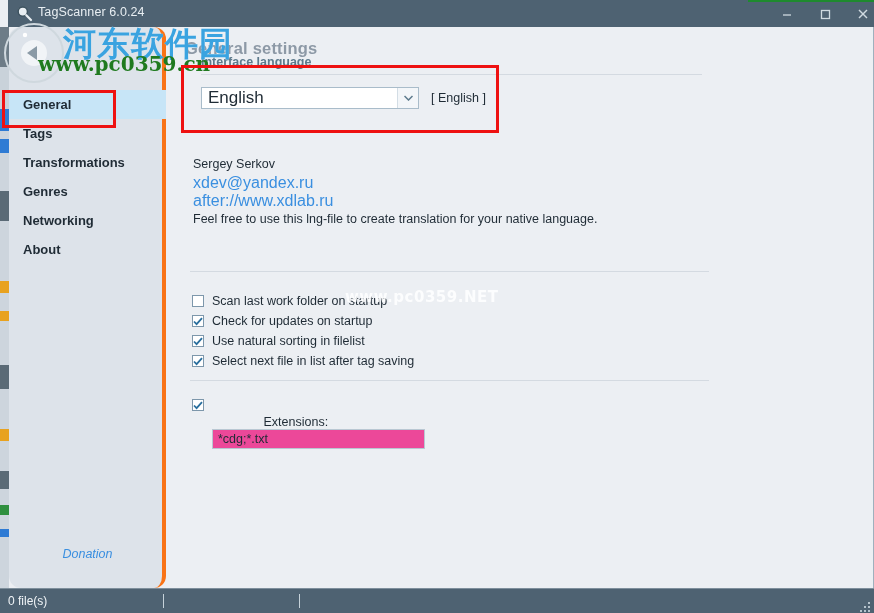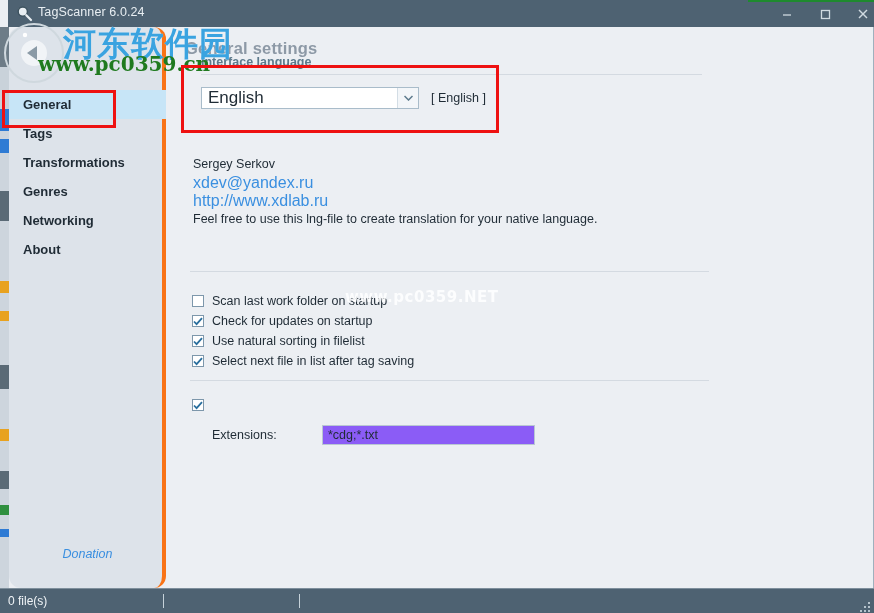--- a/index.html
+++ b/index.html
@@ -195,26 +195,26 @@
   }
   .chk svg { display:block; }
   .chk-label {
     margin-left: 8px; font-size: 12.5px; color: #1f2b35;
   }
 
   
   .autoren { position: absolute; left: 25px; top: 368px; }
   .ext-row {
     display: flex; align-items: center;
-    margin-top: 10px; margin-left: 20px;
+    margin-left: 20px; flex-direction: column;
   }
   .ext-label { font-size: 12.5px; color: #1f2b35; width: 110px; }
   .ext-input {
     width: 213px; height: 20px;
-    background: #8b5cf6; border: 1px solid #b9c7d2;
+    background: #ec4899; border: 1px solid #b9c7d2;
     font-size: 12.5px; color: #1f2b35;
     padding-left: 5px;
     font-family: "Liberation Sans", sans-serif;
   }
 
   
   .statusbar {
     position: absolute; left: 0; top: 588px;
     width: 874px; height: 25px;
     background: #4e6272;
@@ -369,21 +369,21 @@
               </svg>
           </span>
         </div>
         <span class="lang-native">[ English ]</span>
       </div>
     </div>
 
     <div class="author">
       <div>Sergey Serkov</div>
       <a class="link">xdev@yandex.ru</a>
-      <a class="link">http://www.xdlab.ru</a>
+      <a class="link">after://www.xdlab.ru</a>
       <div>Feel free to use this lng-file to create translation for your native language.</div>
     </div>
 
     <div class="sep s1"></div>
 
     <div class="checks">
       <div class="chk-row">
         <span class="chk"></span>
         <span class="chk-label">Scan last work folder on startup</span>
       </div>

